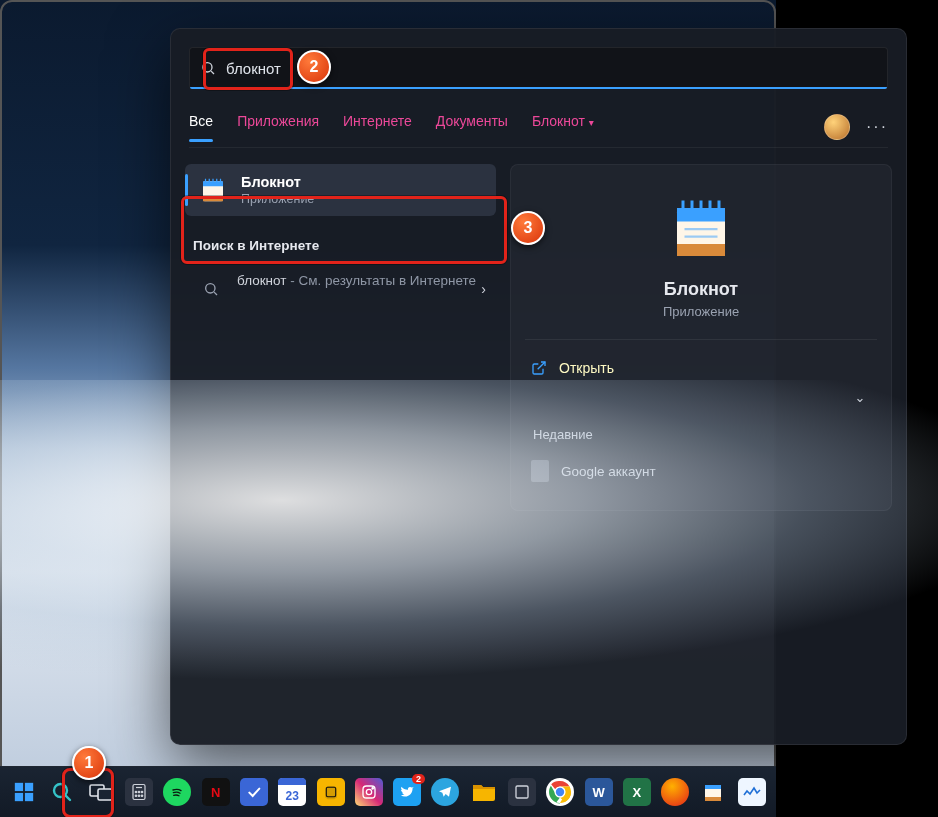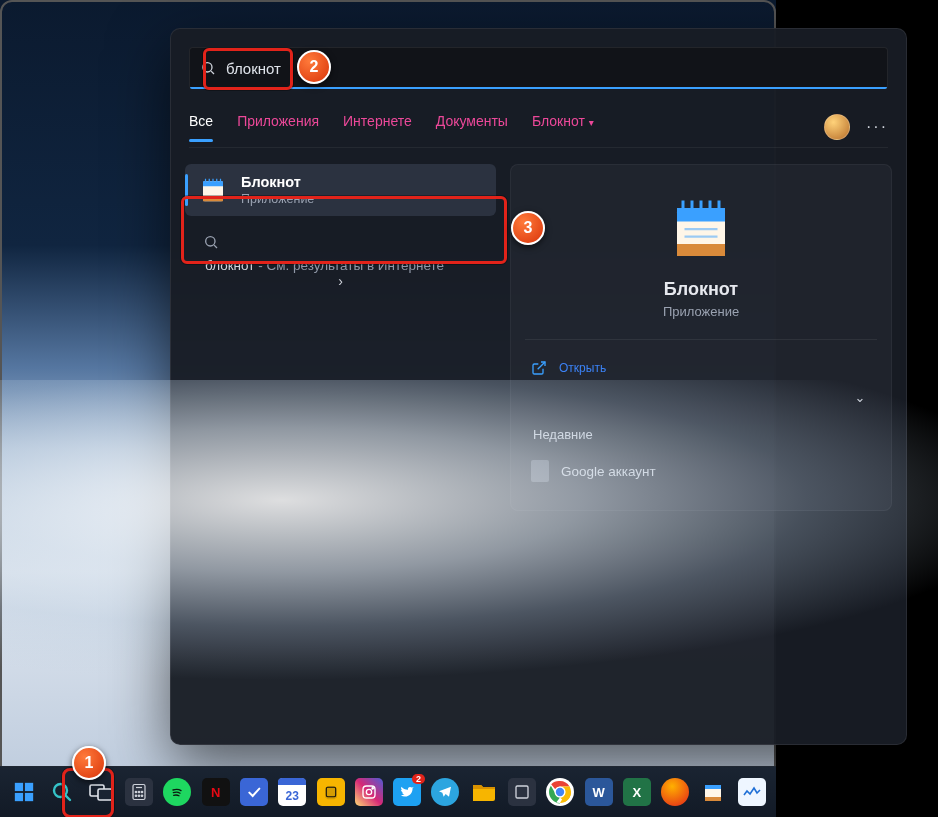--- a/index.html
+++ b/index.html
@@ -24,32 +24,32 @@
 .right{width:380px;background:rgba(40,44,54,.5);border:1px solid rgba(255,255,255,.05);border-radius:8px;padding-bottom:20px;}
 .section-title{font-size:13.5px;font-weight:600;color:#e6e8ee;margin:4px 0 10px 8px;}
 .result{display:flex;align-items:center;padding:10px 12px;border-radius:6px;cursor:pointer;position:relative;}
 .result.selected{background:#2b3240;}
 .result.selected::before{content:"";position:absolute;left:0;top:10px;bottom:10px;width:3px;background:#3aa0ff;border-radius:3px;}
 .note-icon-sm{width:32px;height:32px;border-radius:4px;display:flex;align-items:center;justify-content:center;flex:none;}
 .note-icon-sm svg{display:block;}
 .result-text{margin-left:12px;}
 .result-title{font-size:14.5px;font-weight:600;color:#fff;}
 .result-sub{font-size:12.5px;color:#9aa2b1;margin-top:2px;}
-.web-result{display:flex;align-items:flex-start;padding:10px 10px;border-radius:6px;cursor:pointer;flex-direction:column;}
+.web-result{display:flex;align-items:flex-start;padding:10px 10px;border-radius:6px;cursor:pointer;}
 .web-result .circle{width:32px;height:32px;display:flex;align-items:center;justify-content:center;flex:none;}
 .web-text{margin-left:10px;font-size:13.5px;color:#cfd3db;flex:1;}
 .web-text .dim{color:#8f97a6;}
 .web-result .arrow{color:#cfd3db;font-size:14px;align-self:center;}
 .preview-icon{width:72px;height:72px;margin:28px auto 14px auto;}
 .preview-title{text-align:center;font-size:18px;font-weight:600;}
 .preview-sub{text-align:center;font-size:13px;color:#9aa2b1;margin-top:4px;}
 .divider{height:1px;background:rgba(255,255,255,.07);margin:20px 14px 0 14px;}
 .action{display:flex;align-items:center;margin:12px 14px 0 14px;padding:8px 6px;border-radius:6px;cursor:pointer;}
 .action svg{margin-right:12px;}
-.action span{font-size:12px;color:#3b82f6;}
+.action span{font-size:14px;color:#fef9c3;}
 .chev-down{margin:6px 20px 0 auto;width:22px;text-align:center;color:#cfd3db;font-size:13px;cursor:pointer;}
 .recent-title{font-size:13px;color:#cfd3db;margin:22px 0 10px 22px;}
 .recent-item{display:flex;align-items:center;margin:4px 14px 0 14px;padding:8px 6px;border-radius:6px;cursor:pointer;}
 .recent-item .doc{width:18px;height:22px;background:#5a5f6b;border-radius:2px;margin-right:12px;}
 .recent-item span{font-size:13.5px;color:#cfd3db;}
 
 .taskbar{position:absolute;left:0;right:0;bottom:0;height:50px;background:linear-gradient(180deg,#1a2432,#121a26);border-top:1px solid rgba(255,255,255,.06);display:flex;align-items:center;padding:0 6px;gap:2px;}
 .tb{width:44px;height:40px;border-radius:6px;display:flex;align-items:center;justify-content:center;cursor:pointer;position:relative;}
 .tb svg{display:block;}
 .tb-app{width:28px;height:28px;border-radius:5px;display:flex;align-items:center;justify-content:center;font-size:13px;font-weight:700;color:#fff;}
@@ -102,20 +102,21 @@
                   <line x1="36" y1="6" x2="36" y2="12"></line>
                 </g>
               </svg>
           </div>
           <div class="result-text">
             <div class="result-title">Блокнот</div>
             <div class="result-sub">Приложение</div>
           </div>
         </div>
 
+        <div class="section-title" style="margin-top:22px">Поиск в Интернете</div>
 
         <div class="web-result">
           <div class="circle">
             <svg width="16" height="16" viewBox="0 0 24 24" fill="none" stroke="#9aa2b1" stroke-width="2">
                 <circle cx="11" cy="11" r="7"></circle>
                 <line x1="21" y1="21" x2="16.65" y2="16.65"></line>
               </svg>
           </div>
           <div class="web-text">
             <span>блокнот</span><span class="dim"> - См. результаты в Интернете</span>

